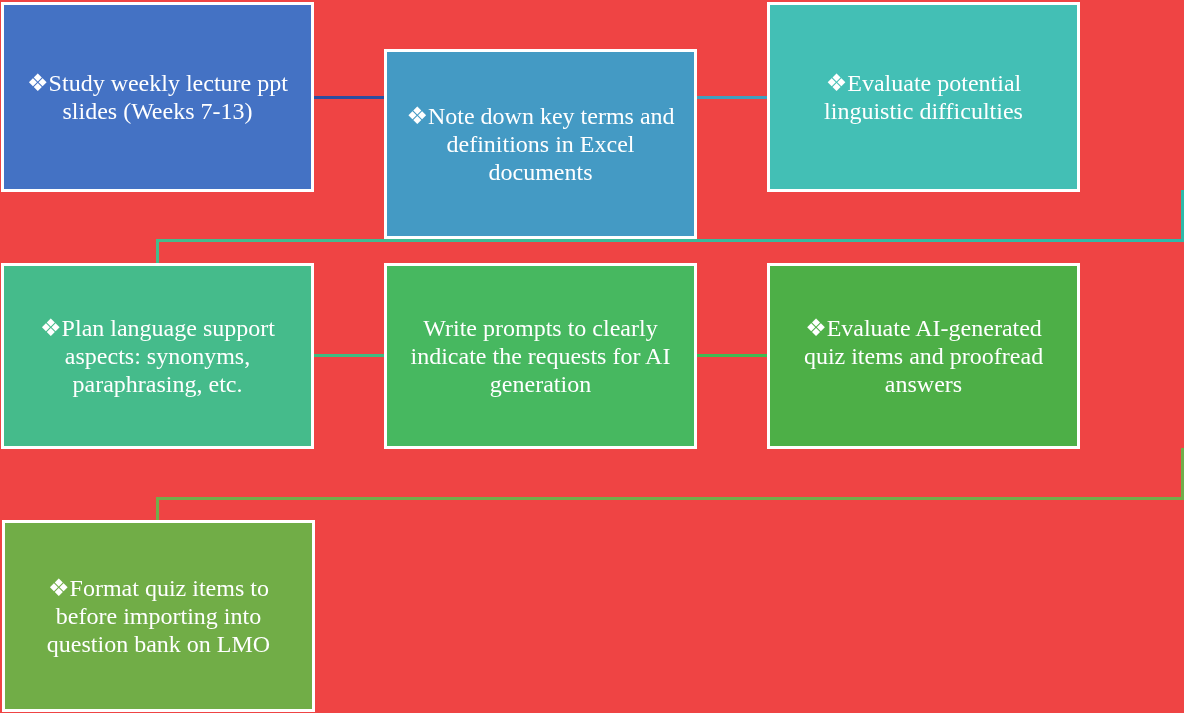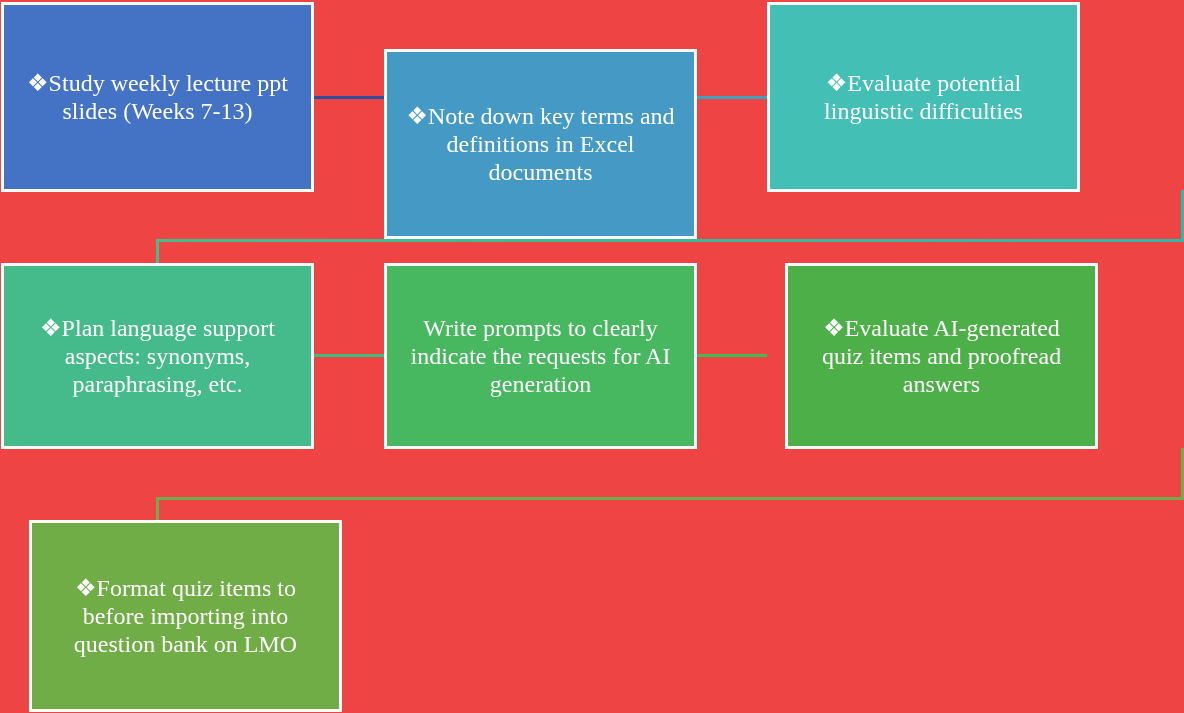--- a/index.html
+++ b/index.html
@@ -28,21 +28,21 @@
     font-size: 24px;
     line-height: 28px;
     white-space: pre-line;
     padding: 0 2px;
   }
   .b1 { left: 1px;   top: 2px;   width: 313px; height: 190px; }
   .b2 { left: 384px; top: 2px;   width: 313px; height: 190px; }
   .b3 { left: 767px; top: 2px;   width: 313px; height: 190px; }
   .b4 { left: 1px;   top: 263px; width: 313px; height: 186px; font-family: Liberation Serif, serif; }
   .b5 { left: 384px; top: 263px; width: 313px; height: 186px; }
-  .b6 { left: 767px; top: 263px; width: 313px; height: 186px; margin-left: 18px; }
+  .b6 { left: 767px; top: 263px; width: 313px; height: 186px; }
   .b7 { left: 2px;   top: 520px; width: 313px; height: 192px; }
 
   .conn { position: absolute; }
   .c1      { left: 314px;  top: 96px;  width: 70px;   height: 3px; }
   .c2      { left: 697px;  top: 96px;  width: 70px;   height: 3px; }
   .c3-vr   { left: 1181px; top: 190px; width: 3px;    height: 52px; }
   .c3-h    { left: 156px;  top: 239px; width: 1028px; height: 3px; }
   .c3-vl   { left: 156px;  top: 239px; width: 3px;    height: 24px; }
   .c4      { left: 314px;  top: 354px; width: 70px;   height: 3px; }
   .c5      { left: 697px;  top: 354px; width: 70px;   height: 3px; }
@@ -66,21 +66,21 @@
   <div class="flow-box b4" style="background-color: rgb(69, 187, 139);">❖Plan language support
 aspects: synonyms,
 paraphrasing, etc.</div>
   <div class="flow-box b5" style="background-color: rgb(71, 184, 96);">Write prompts to clearly
 indicate the requests for AI
 generation</div>
   <div class="flow-box b6" style="background-color: rgb(77, 175, 71);">❖Evaluate AI-generated
 quiz items and proofread
 answers</div>
 
-  <div class="flow-box b7" style="background-color: rgb(113, 173, 71); margin-left: 27px;">❖Format quiz items to
+  <div class="flow-box b7" style="background-color: rgb(113, 173, 71);">❖Format quiz items to
 before importing into
 question bank on LMO</div>
 
   <div class="conn c1" style="background-color: rgb(44, 77, 160);"></div>
   <div class="conn c2" style="background-color: rgb(63, 160, 191);"></div>
 
   <div class="conn c3-vr" style="background-color: rgb(47, 185, 169);"></div>
   <div class="conn c3-h" style="background: linear-gradient(to right, rgb(70, 187, 139), rgb(47, 185, 169));"></div>
   <div class="conn c3-vl" style="background-color: rgb(70, 187, 139);"></div>
 

